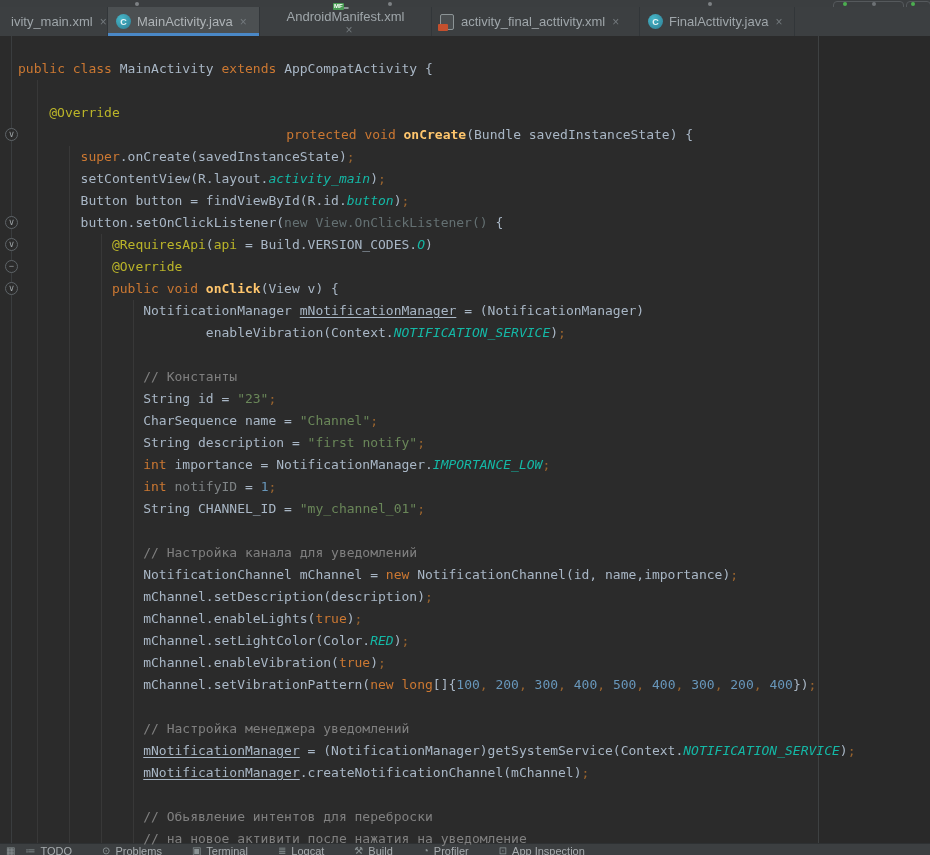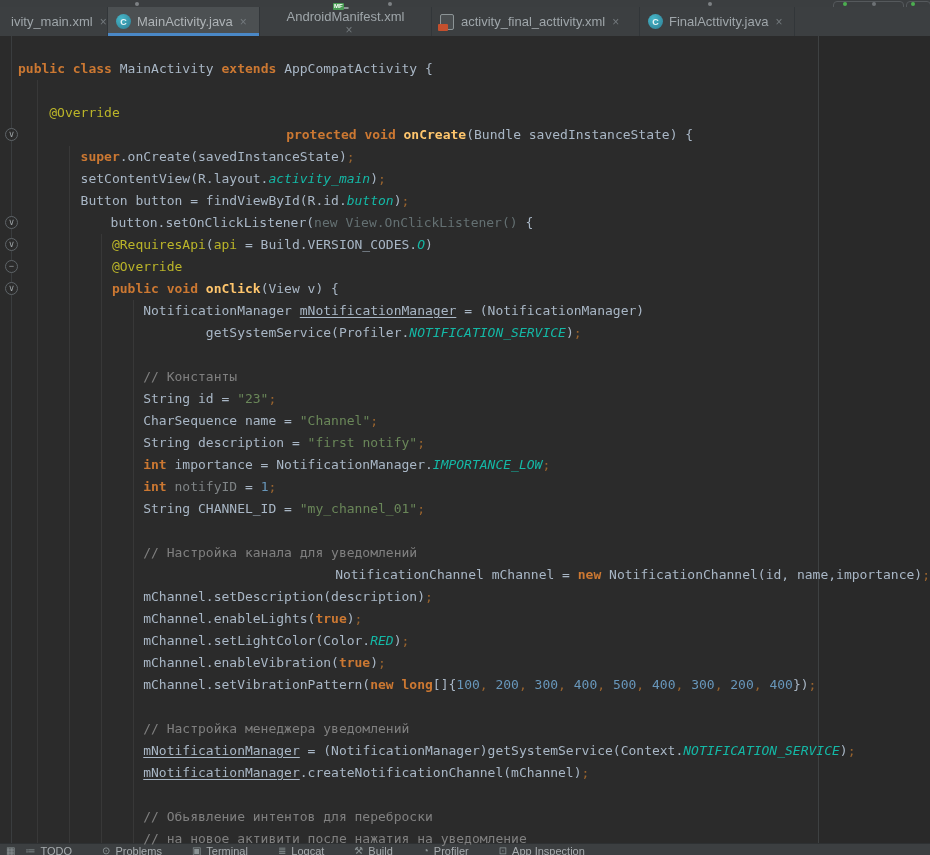--- a/index.html
+++ b/index.html
@@ -24,21 +24,21 @@
   .badge-green{background:#499C54;}
   .badge-orange{background:#C4502E;min-width:8px;}
   
   #editor{position:absolute;left:0;top:36px;width:930px;height:819px;background:#2B2B2B;overflow:hidden;}
   #margin-zone{position:absolute;left:819px;top:0;width:111px;height:819px;background:#292929;z-index:0;}
   #margin-line{position:absolute;left:818px;top:0;width:1px;height:819px;background:#3E4142;z-index:0;}
   #gutter-line{position:absolute;left:11px;top:0;width:1px;height:819px;background:#3a3d3f;z-index:0;}
   .indent-guide{position:absolute;width:1px;background:#383838;z-index:0;}
   #code-lines{position:relative;z-index:1;padding-top:22px;}
   .code-line{height:22px;line-height:22px;font-family:"DejaVu Sans Mono",monospace;font-size:13px;white-space:pre;}
-  .tk-kw{color:#CC7832;font-weight:bold;}
+  .tk-kw{color:#CC7832;}
   .tk-ann{color:#BBB529;}
   .tk-method{color:#FFC66D;font-weight:bold;}
   .tk-plain{color:#A9B7C6;}
   .tk-field{color:#14b8a6;font-style:italic;}
   .tk-str{color:#6A8759;}
   .tk-num{color:#6897BB;}
   .tk-cmt{color:#808080;}
   .tk-dim{color:#647072;}
   .tk-semi{color:#9a642e;}
   .tk-grayvar{color:#7F8486;}
@@ -116,37 +116,37 @@
         <div class="fold" style="top: 246px;">∨</div>
       </div>
     <div id="code-lines">
         <div class="code-line" style="padding-left: calc(0ch + 18px);"><span class="tk-kw">public class </span><span class="tk-plain">MainActivity </span><span class="tk-kw">extends </span><span class="tk-plain">AppCompatActivity {</span></div>
         <div class="code-line" style="padding-left: calc(0ch + 18px);"></div>
         <div class="code-line" style="padding-left: calc(4ch + 18px);"><span class="tk-ann">@Override</span></div>
         <div class="code-line" style="padding-left: calc(4ch + 18px); text-align: center;"><span class="tk-kw">protected void </span><span class="tk-method">onCreate</span><span class="tk-plain">(Bundle savedInstanceState) {</span></div>
         <div class="code-line" style="padding-left: calc(8ch + 18px);"><span class="tk-kw">super</span><span class="tk-plain">.onCreate(savedInstanceState)</span><span class="tk-semi">;</span></div>
         <div class="code-line" style="padding-left: calc(8ch + 18px);"><span class="tk-plain">setContentView(R.layout.</span><span class="tk-field">activity_main</span><span class="tk-plain">)</span><span class="tk-semi">;</span></div>
         <div class="code-line" style="padding-left: calc(8ch + 18px);"><span class="tk-plain">Button button = findViewById(R.id.</span><span class="tk-field">button</span><span class="tk-plain">)</span><span class="tk-semi">;</span></div>
-        <div class="code-line" style="padding-left: calc(8ch + 18px); margin-left: 30px;"><span class="tk-plain">button.setOnClickListener(</span><span class="tk-dim">new View.OnClickListener() </span><span class="tk-plain">{</span></div>
+        <div class="code-line" style="padding-left: calc(8ch + 18px);"><span class="tk-plain">button.setOnClickListener(</span><span class="tk-dim">new View.OnClickListener() </span><span class="tk-plain">{</span></div>
         <div class="code-line" style="padding-left: calc(12ch + 18px);"><span class="tk-ann">@RequiresApi</span><span class="tk-plain">(</span><span class="tk-ann">api</span><span class="tk-plain"> = Build.VERSION_CODES.</span><span class="tk-field">O</span><span class="tk-plain">)</span></div>
         <div class="code-line" style="padding-left: calc(12ch + 18px);"><span class="tk-ann">@Override</span></div>
         <div class="code-line" style="padding-left: calc(12ch + 18px);"><span class="tk-kw">public void </span><span class="tk-method">onClick</span><span class="tk-plain">(View v) {</span></div>
         <div class="code-line" style="padding-left: calc(16ch + 18px);"><span class="tk-plain">NotificationManager </span><span class="tk-uvar">mNotificationManager</span><span class="tk-plain"> = (NotificationManager)</span></div>
-        <div class="code-line" style="padding-left: calc(24ch + 18px);"><span class="tk-plain">getSystemService(Profiler.</span><span class="tk-field">NOTIFICATION_SERVICE</span><span class="tk-plain">)</span><span class="tk-semi">;</span></div>
+        <div class="code-line" style="padding-left: calc(24ch + 18px);"><span class="tk-plain">enableVibration(Context.</span><span class="tk-field">NOTIFICATION_SERVICE</span><span class="tk-plain">)</span><span class="tk-semi">;</span></div>
         <div class="code-line" style="padding-left: calc(16ch + 18px);"></div>
         <div class="code-line" style="padding-left: calc(16ch + 18px);"><span class="tk-cmt">// Константы</span></div>
         <div class="code-line" style="padding-left: calc(16ch + 18px);"><span class="tk-plain">String id = </span><span class="tk-str">"23"</span><span class="tk-semi">;</span></div>
         <div class="code-line" style="padding-left: calc(16ch + 18px);"><span class="tk-plain">CharSequence name = </span><span class="tk-str">"Channel"</span><span class="tk-semi">;</span></div>
         <div class="code-line" style="padding-left: calc(16ch + 18px);"><span class="tk-plain">String description = </span><span class="tk-str">"first notify"</span><span class="tk-semi">;</span></div>
         <div class="code-line" style="padding-left: calc(16ch + 18px);"><span class="tk-kw">int</span><span class="tk-plain"> importance = NotificationManager.</span><span class="tk-field">IMPORTANCE_LOW</span><span class="tk-semi">;</span></div>
         <div class="code-line" style="padding-left: calc(16ch + 18px);"><span class="tk-kw">int</span><span class="tk-grayvar"> notifyID</span><span class="tk-plain"> = </span><span class="tk-num">1</span><span class="tk-semi">;</span></div>
         <div class="code-line" style="padding-left: calc(16ch + 18px);"><span class="tk-plain">String CHANNEL_ID = </span><span class="tk-str">"my_channel_01"</span><span class="tk-semi">;</span></div>
         <div class="code-line" style="padding-left: calc(16ch + 18px);"></div>
         <div class="code-line" style="padding-left: calc(16ch + 18px);"><span class="tk-cmt">// Настройка канала для уведомлений</span></div>
-        <div class="code-line" style="padding-left: calc(16ch + 18px); text-align: right;"><span class="tk-plain">NotificationChannel mChannel = </span><span class="tk-kw">new</span><span class="tk-plain"> NotificationChannel(id, name,importance)</span><span class="tk-semi">;</span></div>
+        <div class="code-line" style="padding-left: calc(16ch + 18px);"><span class="tk-plain">NotificationChannel mChannel = </span><span class="tk-kw">new</span><span class="tk-plain"> NotificationChannel(id, name,importance)</span><span class="tk-semi">;</span></div>
         <div class="code-line" style="padding-left: calc(16ch + 18px);"><span class="tk-plain">mChannel.setDescription(description)</span><span class="tk-semi">;</span></div>
         <div class="code-line" style="padding-left: calc(16ch + 18px);"><span class="tk-plain">mChannel.enableLights(</span><span class="tk-kw">true</span><span class="tk-plain">)</span><span class="tk-semi">;</span></div>
         <div class="code-line" style="padding-left: calc(16ch + 18px);"><span class="tk-plain">mChannel.setLightColor(Color.</span><span class="tk-field">RED</span><span class="tk-plain">)</span><span class="tk-semi">;</span></div>
         <div class="code-line" style="padding-left: calc(16ch + 18px);"><span class="tk-plain">mChannel.enableVibration(</span><span class="tk-kw">true</span><span class="tk-plain">)</span><span class="tk-semi">;</span></div>
         <div class="code-line" style="padding-left: calc(16ch + 18px);"><span class="tk-plain">mChannel.setVibrationPattern(</span><span class="tk-kw">new long</span><span class="tk-plain">[]{</span><span class="tk-num">100</span><span class="tk-semi">, </span><span class="tk-num">200</span><span class="tk-semi">, </span><span class="tk-num">300</span><span class="tk-semi">, </span><span class="tk-num">400</span><span class="tk-semi">, </span><span class="tk-num">500</span><span class="tk-semi">, </span><span class="tk-num">400</span><span class="tk-semi">, </span><span class="tk-num">300</span><span class="tk-semi">, </span><span class="tk-num">200</span><span class="tk-semi">, </span><span class="tk-num">400</span><span class="tk-plain">})</span><span class="tk-semi">;</span></div>
         <div class="code-line" style="padding-left: calc(16ch + 18px);"></div>
         <div class="code-line" style="padding-left: calc(16ch + 18px);"><span class="tk-cmt">// Настройка менеджера уведомлений</span></div>
         <div class="code-line" style="padding-left: calc(16ch + 18px);"><span class="tk-uvar">mNotificationManager</span><span class="tk-plain"> = (NotificationManager)getSystemService(Context.</span><span class="tk-field">NOTIFICATION_SERVICE</span><span class="tk-plain">)</span><span class="tk-semi">;</span></div>
         <div class="code-line" style="padding-left: calc(16ch + 18px);"><span class="tk-uvar">mNotificationManager</span><span class="tk-plain">.createNotificationChannel(mChannel)</span><span class="tk-semi">;</span></div>
         <div class="code-line" style="padding-left: calc(16ch + 18px);"></div>

